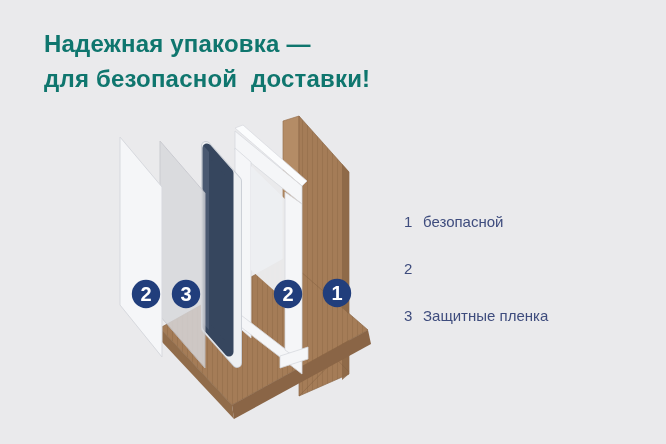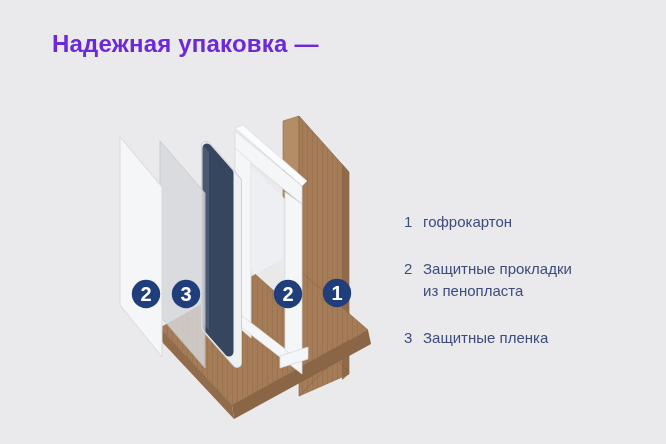--- a/index.html
+++ b/index.html
@@ -4,23 +4,23 @@
 <style>
   html,body{margin:0;padding:0;background:#d8d8da;}
   .stage{
     position:relative;
     width:666px;height:444px;
     background:#eaeaec;
     overflow:hidden;
     font-family:"Liberation Sans",sans-serif;
   }
   .headline{
-    position:absolute;left:52px;top:26px;margin:0;
+    position:absolute;left:44px;top:26px;margin:0;
     font-size:24px;line-height:35px;font-weight:700;
-    letter-spacing:.2px;color:#6d28d9;
+    letter-spacing:.2px;color:#0f766e;
   }
   .headline span{display:block;white-space:pre-wrap;}
   .diagram-svg{position:absolute;left:0;top:0;}
   .legend{
     position:absolute;left:404px;top:211px;width:220px;
     color:#3e4c7d;font-size:15px;line-height:22px;
   }
   .legend-item{display:flex;margin-bottom:25px;}
   .legend-item:last-child{margin-bottom:0;}
   .legend-num{width:16px;flex:0 0 16px;margin-right:3px;}
@@ -30,20 +30,21 @@
     font-size:20px;font-weight:700;
   }
 </style>
 </head>
 <body>
 
 <div class="stage">
 
   <h1 class="headline">
     <span>Надежная упаковка —</span>
+    <span>для безопасной  доставки!</span>
   </h1>
 
   <svg class="diagram-svg" width="666" height="444" viewBox="0 0 666 444">
     <defs>
       <pattern id="corr" width="5" height="10" patternUnits="userSpaceOnUse">
         <line x1="2.5" y1="0" x2="2.5" y2="10" stroke="rgba(60,35,10,0.10)" stroke-width="1.2"></line>
       </pattern>
     </defs>
 
     <g>
@@ -97,29 +98,25 @@
     <g>
       <circle cx="337" cy="293" r="14.2" fill="#213e7c"></circle>
       <text class="badge-text" x="337" y="300" text-anchor="middle" fill="#ffffff">1</text>
     </g>
   </svg>
 
   <div class="legend">
     <div class="legend-item">
       <div class="legend-num">1</div>
       <div class="legend-text">
-        <div class="legend-line">гофрокартон</div>
+        <div class="legend-line">безопасной</div>
       </div>
     </div>
     <div class="legend-item">
       <div class="legend-num">2</div>
-      <div class="legend-text">
-        <div class="legend-line">Защитные прокладки</div>
-        <div class="legend-line">из пенопласта</div>
-      </div>
     </div>
     <div class="legend-item">
       <div class="legend-num">3</div>
       <div class="legend-text">
         <div class="legend-line">Защитные пленка</div>
 
       </div>
     </div>
   </div>
 

